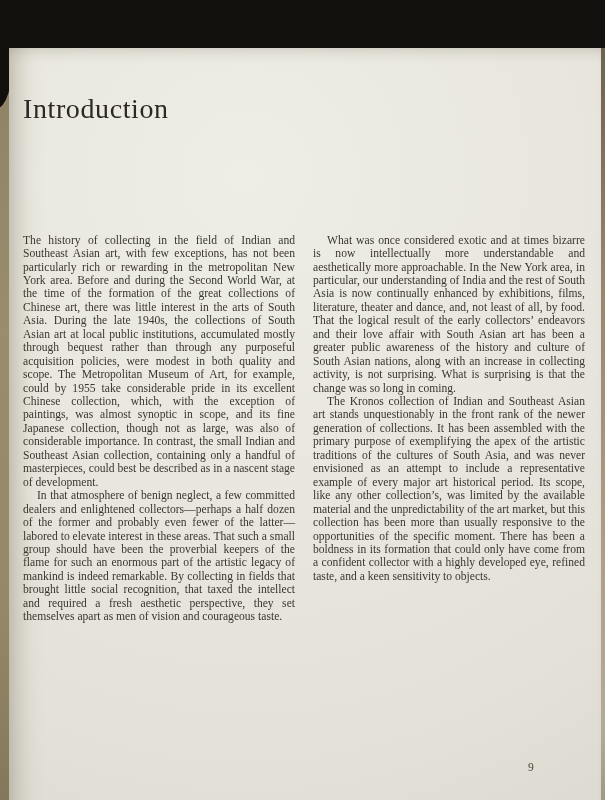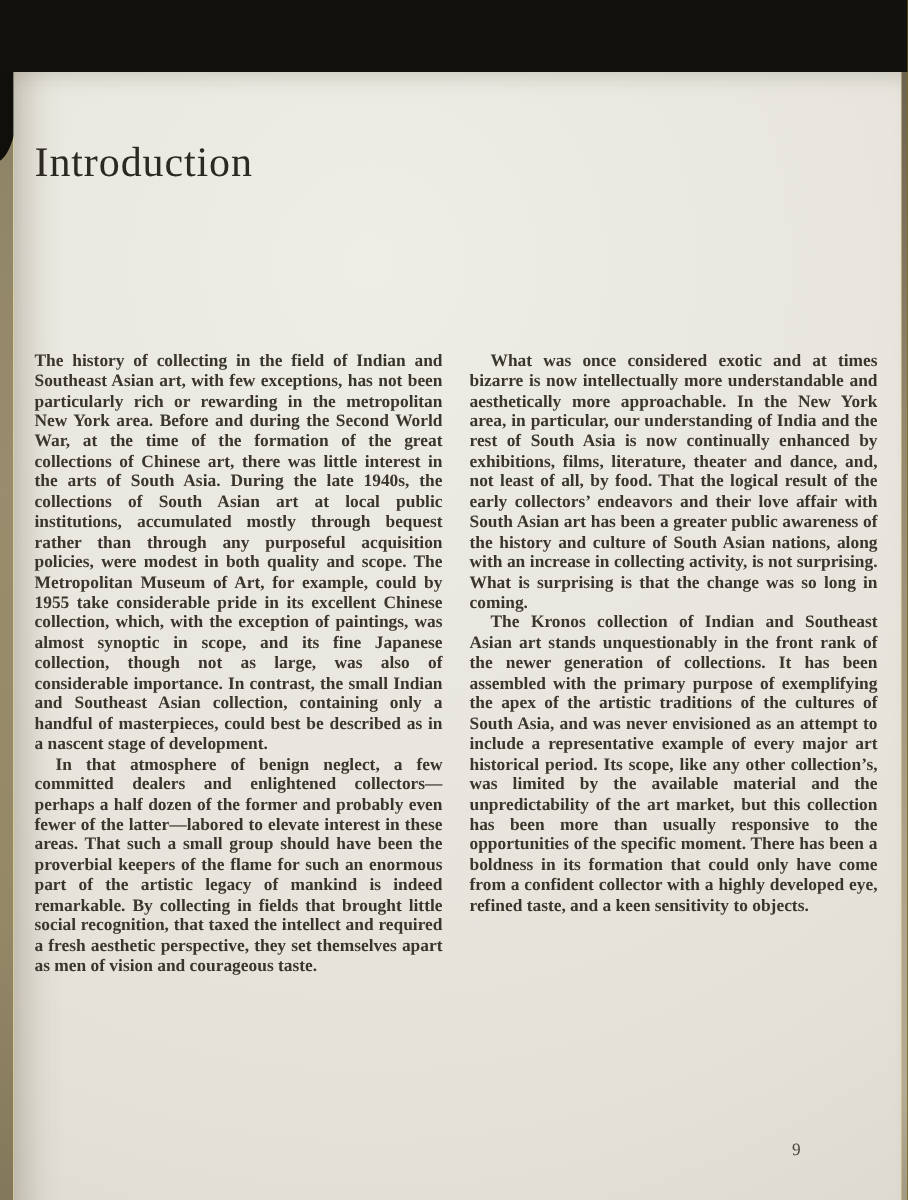--- a/index.html
+++ b/index.html
@@ -61,21 +61,20 @@
     gap: 18px;
     margin: 108px 0 0 14px;
     width: 562px;
   }
   .text-column {
     width: 272px;
     font-size: 11.6px;
     line-height: 13.45px;
     text-align: justify;
     color: #3b362d;
-    font-weight: bold;
   }
   .para {
     margin: 0;
   }
   .para.indent {
     text-indent: 14px;
   }
   .page-number {
     position: absolute;
     top: 713px;

